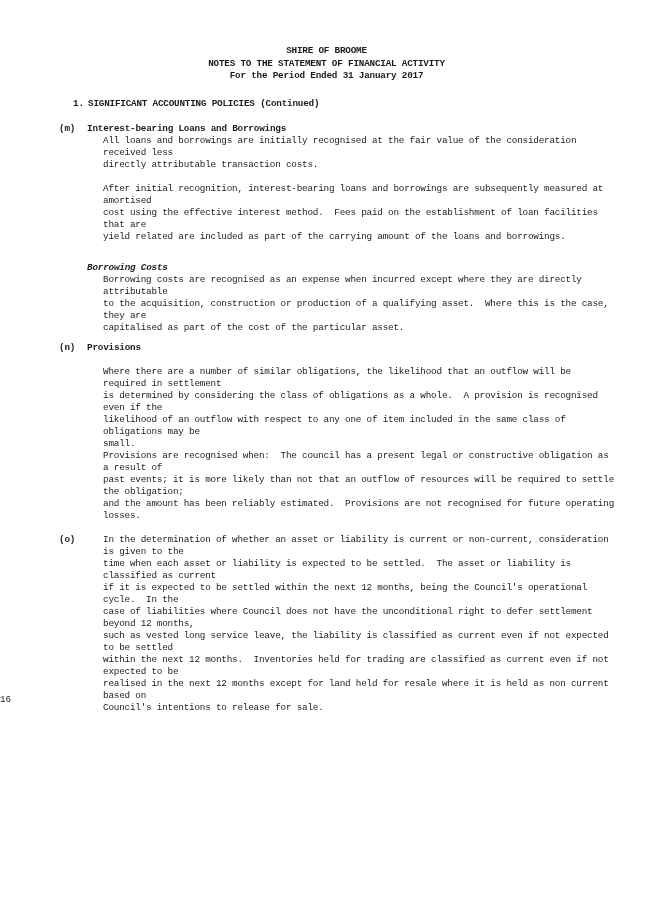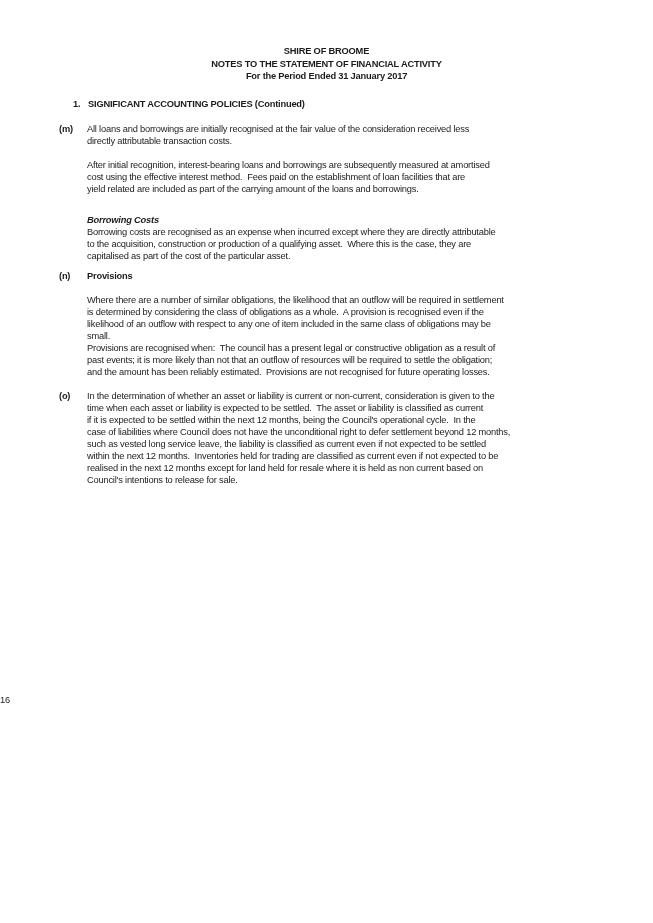--- a/index.html
+++ b/index.html
@@ -2,21 +2,21 @@
 <html><head>
 <meta charset="utf-8">
 <style>
   html, body { margin: 0; padding: 0; background: #ffffff; }
   .page {
     position: relative;
     width: 653px;
     height: 732px;
     background: #ffffff;
     color: #1c1c1c;
-    font-family: Liberation Sans, sans-serif;
+    font-family: Liberation Mono, monospace;
     font-size: 9.3px;
     line-height: 12px;
     letter-spacing: -0.2px;
     overflow: hidden;
   }
   .doc-header {
     padding-top: 45px;
     text-align: center;
     font-weight: bold;
     line-height: 12.5px;
@@ -27,21 +27,21 @@
     font-weight: bold;
   }
   .sec-num { display: inline-block; width: 15px; }
   .subsection { display: flex; padding-left: 59px; }
   .ss-m { margin-top: 13px; }
   .ss-n { margin-top: 8px; }
   .ss-o { margin-top: 12px; }
   .sub-label { flex: 0 0 28px; width: 28px; font-weight: bold; }
   .sub-body { width: 530px; }
   .sub-title { font-weight: bold; }
-  .para { margin: 12px 0 0 0; white-space: pre-wrap; }
+  .para { margin: 12px 0 0 16px; white-space: pre-wrap; }
   .para.first { margin-top: 0; }
   .sub-subheading { margin-top: 19px; font-weight: bold; font-style: italic; }
   .doc-footer {
     position: absolute;
     bottom: 26px;
     left: 0;
     width: 100%;
     text-align: left;
   }
 </style>
@@ -56,20 +56,21 @@
     <div>For the Period Ended 31 January 2017</div>
   </header>
 
   <div class="section-heading">
     <span class="sec-num">1.</span><span>SIGNIFICANT ACCOUNTING POLICIES (Continued)</span>
   </div>
 
   <section class="subsection ss-m">
     <span class="sub-label">(m)</span>
     <div class="sub-body">
+      <div class="sub-title">Interest-bearing Loans and Borrowings</div>
       <p class="para first">All loans and borrowings are initially recognised at the fair value of the consideration received less
 directly attributable transaction costs.</p>
       <p class="para">After initial recognition, interest-bearing loans and borrowings are subsequently measured at amortised
 cost using the effective interest method.  Fees paid on the establishment of loan facilities that are
 yield related are included as part of the carrying amount of the loans and borrowings.</p>
       <div class="sub-subheading">Borrowing Costs</div>
       <p class="para first">Borrowing costs are recognised as an expense when incurred except where they are directly attributable
 to the acquisition, construction or production of a qualifying asset.  Where this is the case, they are
 capitalised as part of the cost of the particular asset.</p>
     </div>

